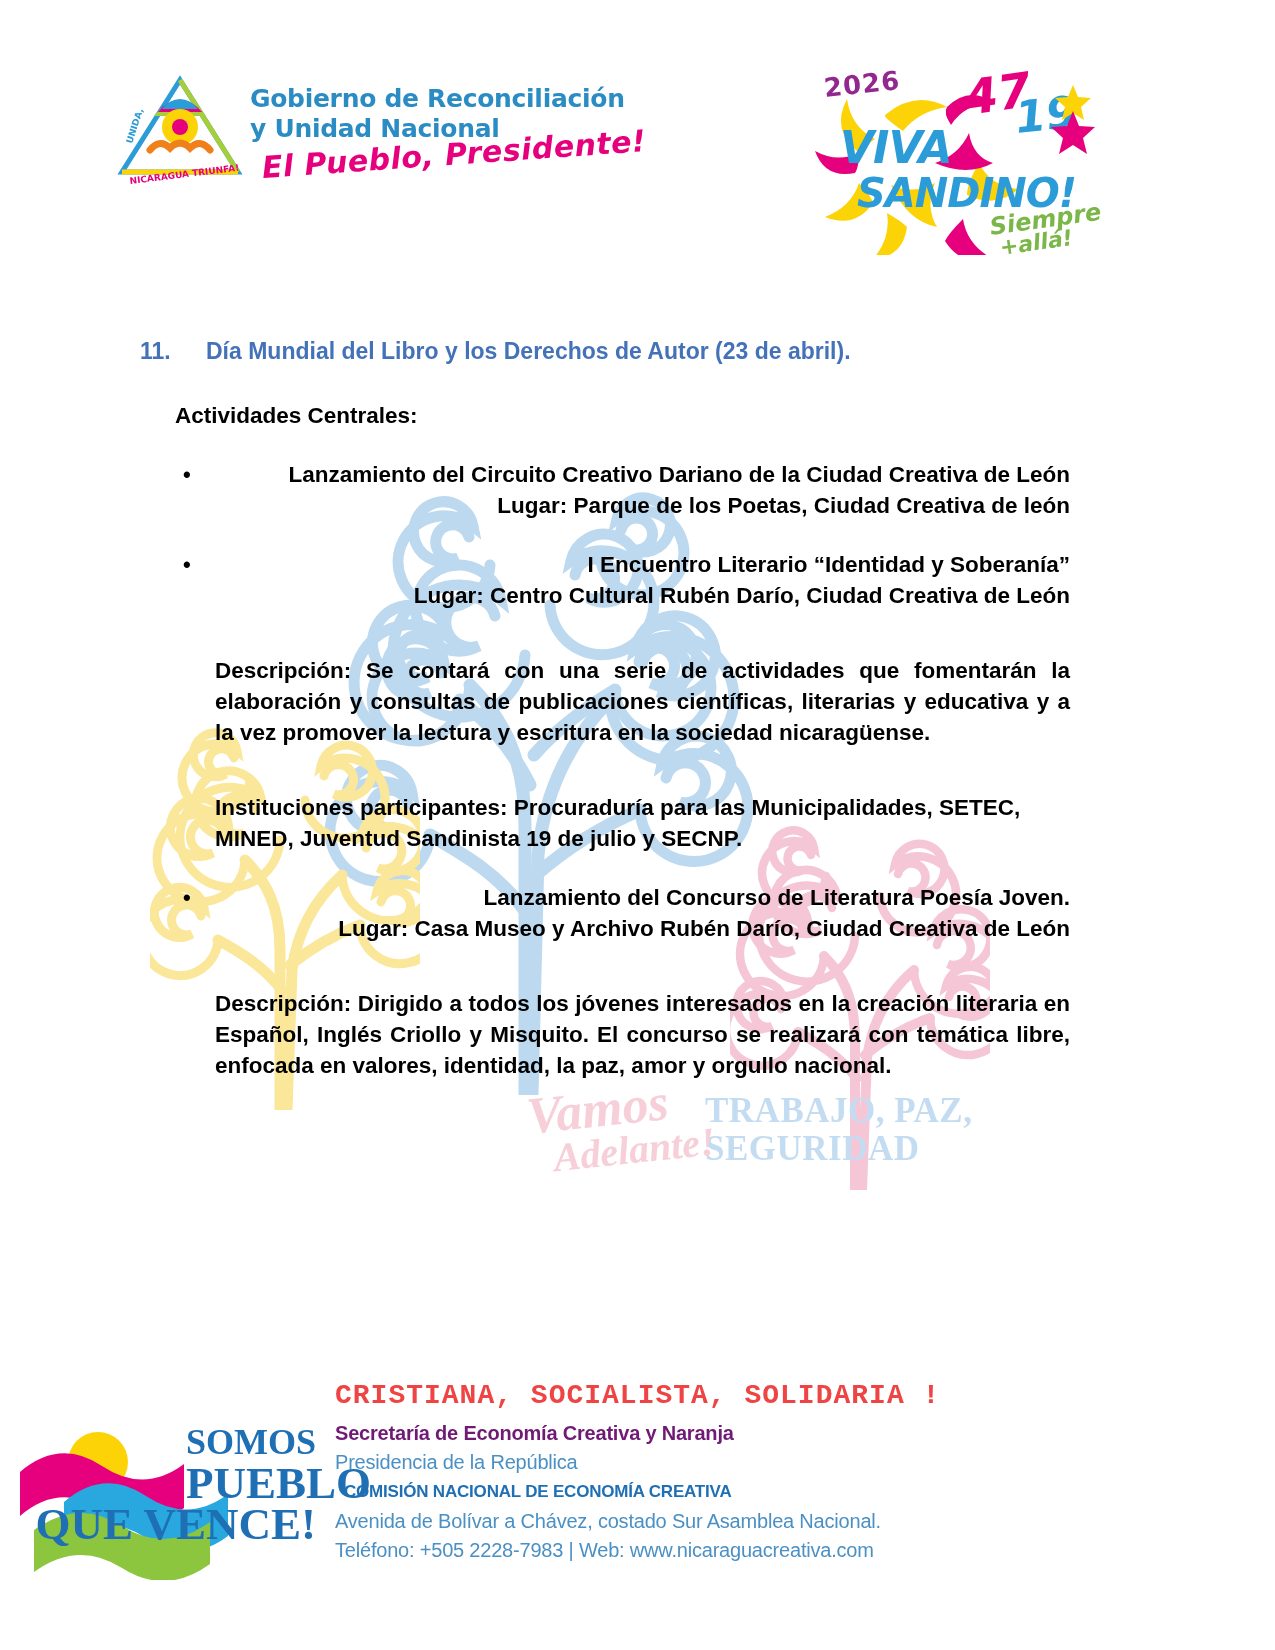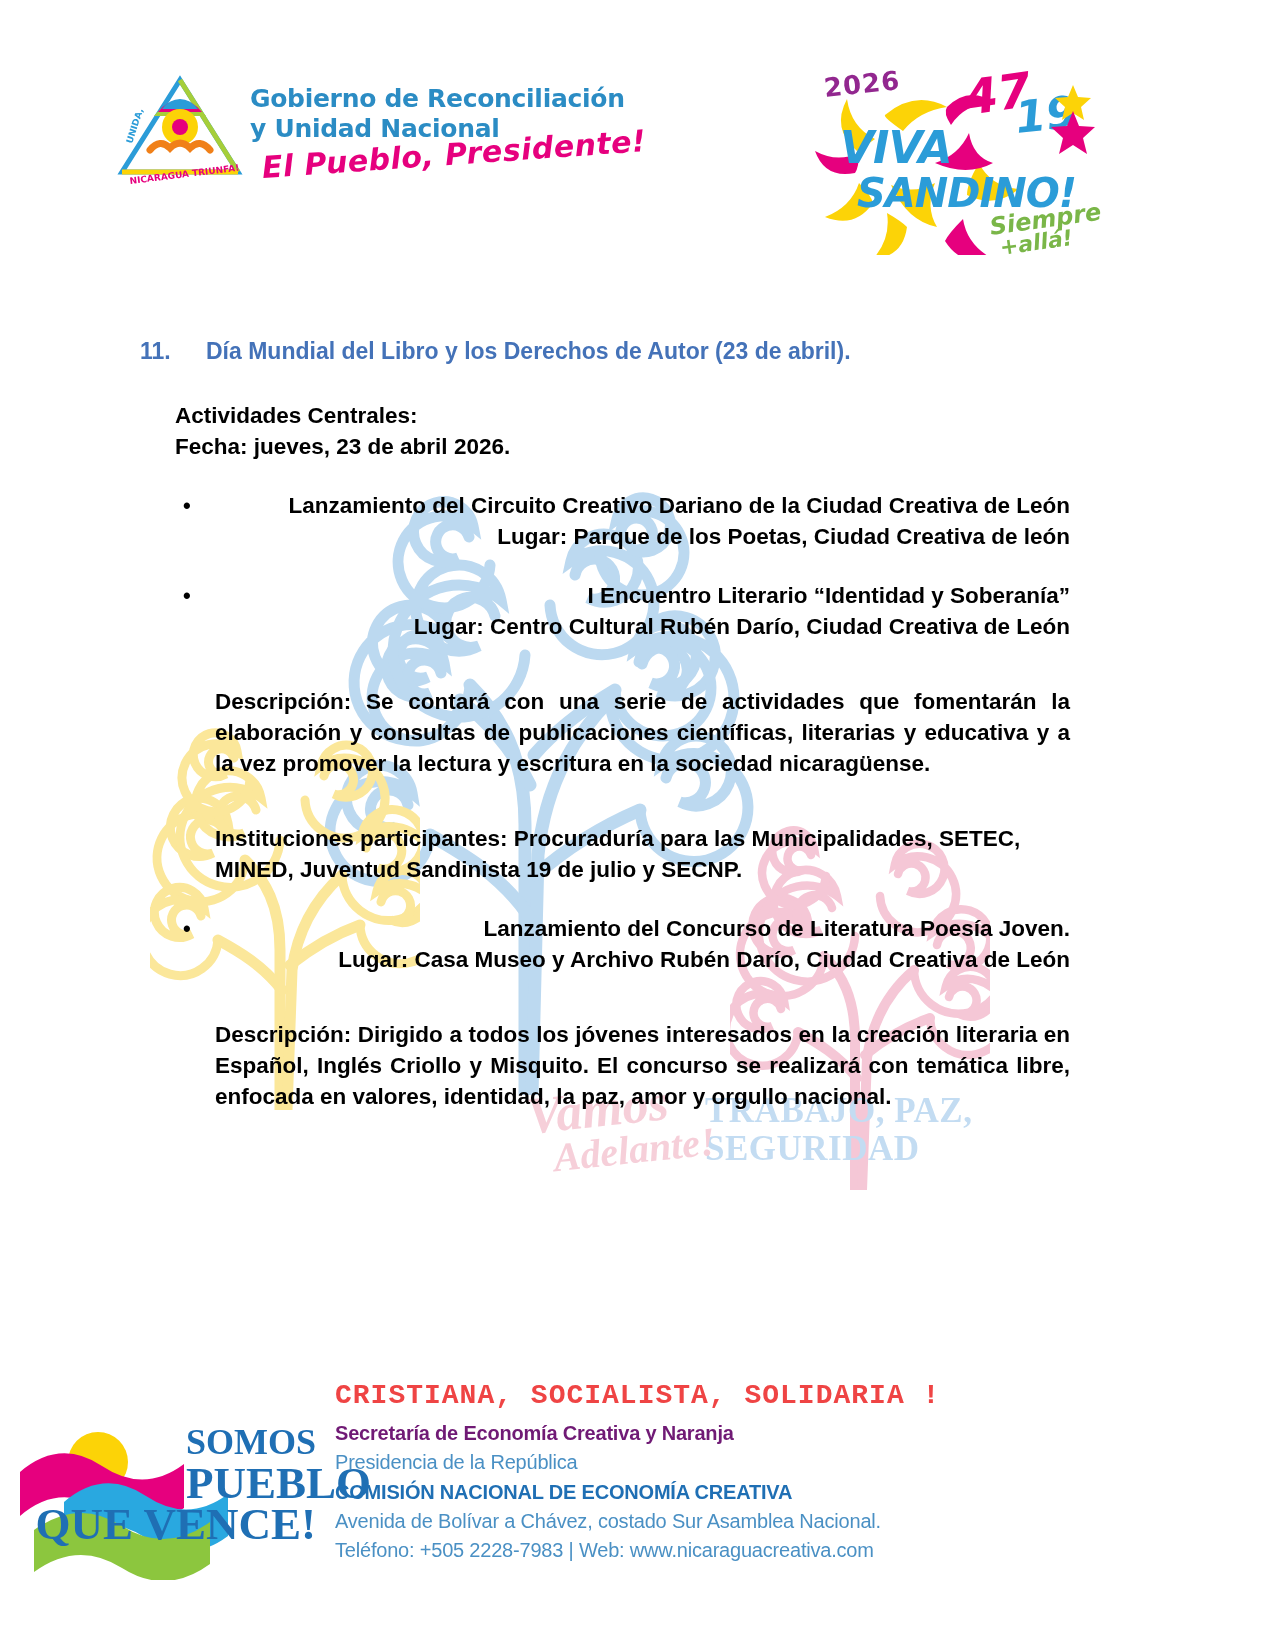--- a/index.html
+++ b/index.html
@@ -152,21 +152,21 @@
   .f-slogan {
     color:#ef4444;
     font-family:"Liberation Mono", monospace;
     font-weight:bold;
     font-size:28px;
     letter-spacing:1px;
     margin-bottom:8px;
   }
   .f-bold { color:#701a75; font-weight:bold; font-size:20px; line-height:29px; letter-spacing:-0.2px; }
   .f-light { color:#4a90c4; font-weight:normal; font-size:20px; line-height:29px; letter-spacing:-0.2px; }
-  .f-caps { color:#1f6fb4; font-weight:bold; font-size:20px; line-height:30px; letter-spacing:-0.2px; }
+  .f-caps { color:#1f6fb4; font-weight:bold; font-size:17px; line-height:30px; letter-spacing:-0.2px;margin-left:9px; }
 </style>
 </head>
 <body>
 
 <div id="watermarks">
 
   <svg class="wm-svg wm-tree-blue" viewBox="0 0 470 740">
     <g fill="none" stroke="#bcd9f0" stroke-width="13" stroke-linecap="round">
       <path d="M225 740 L225 470 C225 400 200 360 170 330"></path>
       <path d="M232 740 L238 500 C245 430 275 380 310 345"></path>
@@ -287,21 +287,20 @@
 <div id="content">
 
   <div class="heading-row">
     <div class="heading-num">11.</div>
     <div class="heading-text">Día Mundial del Libro y los Derechos de Autor (23 de abril).</div>
   </div>
 
   <div class="body-block">
 
     <div class="lead-line">Actividades Centrales:</div>
-    <div class="lead-line">Fecha: jueves, 23 de abril 2026.</div>
 
     <div class="bullet-item">
       <div class="bullet-dot">•</div>
       <div class="bullet-body">
         <div>Lanzamiento del Circuito Creativo Dariano de la Ciudad Creativa de León</div>
         <div>Lugar: Parque de los Poetas, Ciudad Creativa de león</div>
       </div>
     </div>
 
     <div class="bullet-item">

